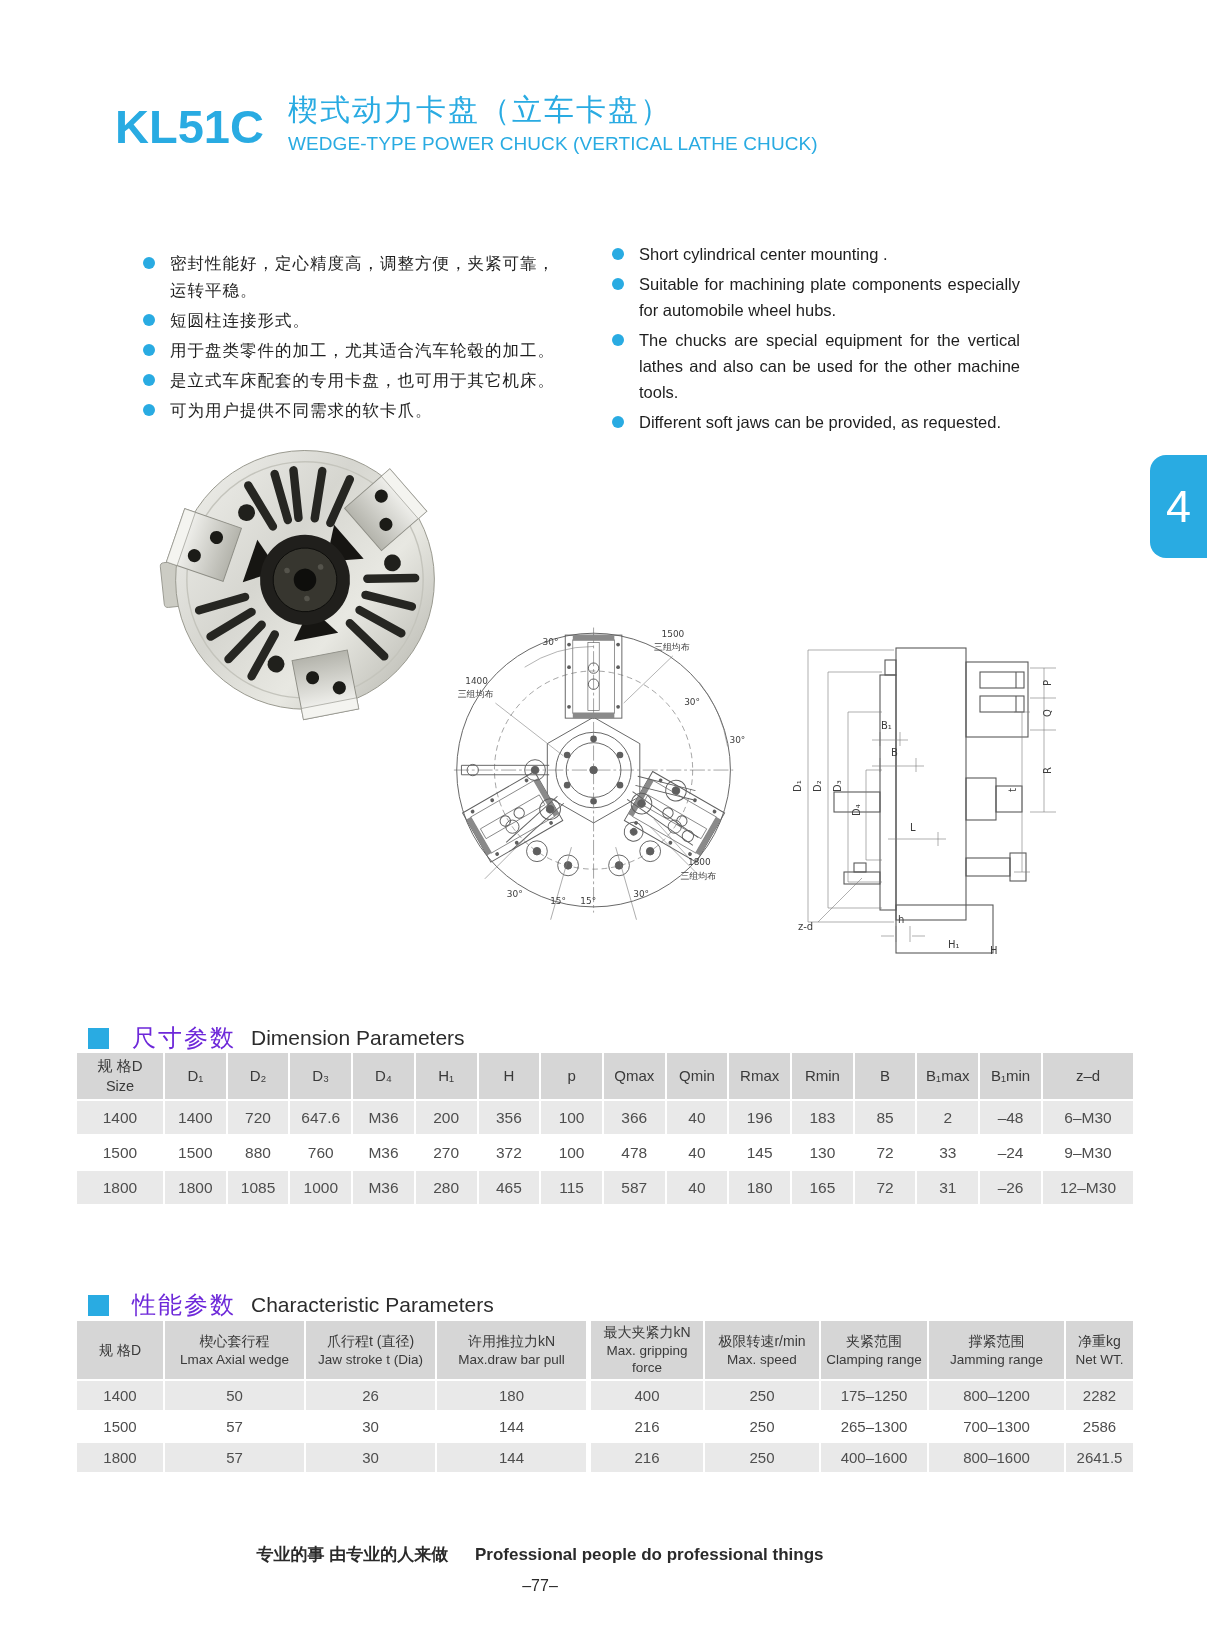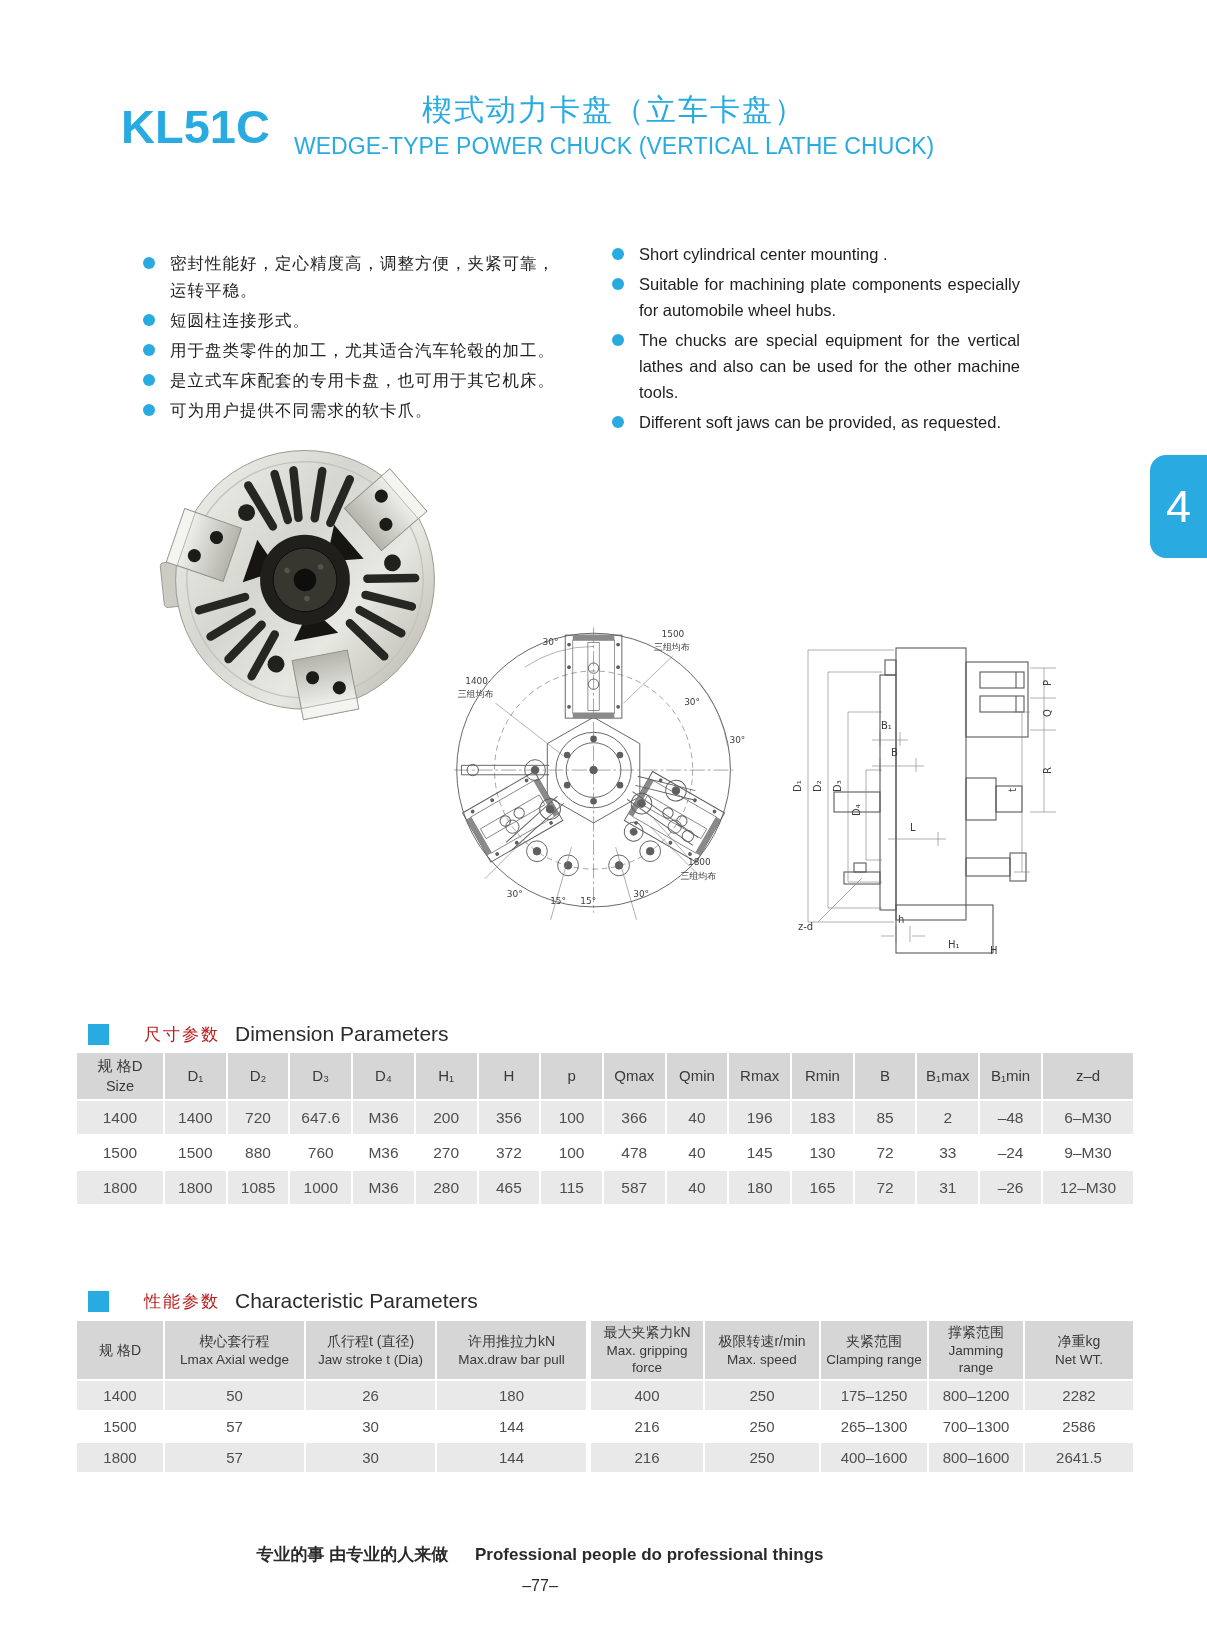--- a/index.html
+++ b/index.html
@@ -2,24 +2,24 @@
 <html style="--accent: #29abe2;"><head>
 <meta charset="utf-8">
 <style>
   :root{ --accent:#29abe2; }
   *{margin:0;padding:0;box-sizing:border-box;}
   body{background:#fff;}
   .page{position:relative;width:1207px;height:1649px;background:#fff;overflow:hidden;
         font-family:"Liberation Sans","DejaVu Sans",sans-serif;color:#222;}
 
   
-  .hdr{position:absolute;left:121px;top:92px;display:flex;gap:24px;align-items:flex-start;text-align:center;}
+  .hdr{position:absolute;left:115px;top:92px;display:flex;gap:24px;align-items:flex-start;}
   .model{color:var(--accent);font-size:47px;font-weight:bold;letter-spacing:0;line-height:1.05;padding-top:10px;}
   .t-zh{color:var(--accent);font-size:30px;font-weight:normal;letter-spacing:2px;line-height:1.2;}
-  .t-en{color:var(--accent);font-size:23px;margin-top:5px;letter-spacing:0.1px;}
+  .t-en{color:var(--accent);font-size:19px;margin-top:5px;letter-spacing:0.1px;}
 
   
   .side-tab{position:absolute;right:0;top:455px;width:57px;height:103px;background:var(--accent);
             border-radius:16px 0 0 16px;display:flex;align-items:center;justify-content:center;}
   .side-tab span{color:#fff;font-size:45px;line-height:1;}
 
   
   .features{position:absolute;list-style:none;}
   .features.zh{left:143px;top:250px;width:420px;}
   .features.en{left:612px;top:241px;width:408px;}
@@ -30,21 +30,21 @@
 
   
   .photo{position:absolute;left:155px;top:428px;width:300px;height:300px;}
   .draw-front{position:absolute;left:452px;top:613px;width:302px;height:300px;margin-top:8px;}
   .draw-section{position:absolute;left:788px;top:620px;width:272px;height:336px;}
   svg text{font-family:"DejaVu Sans","Liberation Sans",sans-serif;}
 
   
   .sec-title{position:absolute;display:flex;align-items:center;gap:23px;}
   .sec-title .sq{width:21px;height:21px;background:var(--accent);flex:0 0 auto;}
-  .sec-title .st-zh{font-size:17px;color:#b91c1c;letter-spacing:2px;margin-left:12px;}
+  .sec-title .st-zh{font-size:24px;color:#6d28d9;letter-spacing:2px;}
   .sec-title .st-en{font-size:21px;color:#2c2c2c;margin-left:-8px;}
   .sec-title.dim{left:88px;top:1022px;}
   .sec-title.char{left:88px;top:1289px;}
 
   
   .param-table{position:absolute;border-collapse:separate;border-spacing:2px;table-layout:fixed;}
   .param-table th{background:#d6d6d6;font-weight:normal;color:#3a3a3a;text-align:center;vertical-align:middle;padding:2px 1px;}
   .param-table td{background:#fff;color:#4e4e4e;text-align:center;vertical-align:middle;padding:0 1px;}
   .param-table tbody tr:nth-child(odd) td{background:#e9e9e9;}
   .hl1{font-size:15px;line-height:1.35;}
@@ -59,21 +59,21 @@
   .char-table th .hl1{font-size:14px;}
   .char-table th .hl2{font-size:13.5px;}
   .char-table td{height:29px;font-size:15px;}
   .char-table th:nth-child(1){width:86px;}
   .char-table th:nth-child(2){width:139px;}
   .char-table th:nth-child(3){width:129px;}
   .char-table th:nth-child(4){width:149px;}
   .char-table th:nth-child(5){width:115px;}
   .char-table th:nth-child(6){width:114px;}
   .char-table th:nth-child(7){width:106px;}
-  .char-table th:nth-child(8){width:94px;margin-left:48px;}
+  .char-table th:nth-child(8){width:135px;margin-left:48px;}
   .char-table th:nth-child(5),.char-table td:nth-child(5){border-left:3px solid #fff;}
 
   
   .footer{position:absolute;left:0;top:1543px;width:1080px;text-align:center;}
   .slogan{font-size:17px;color:#2a2a2a;font-weight:bold;}
   .slogan .s-en{margin-left:22px;}
   .pagenum{margin-top:11px;font-size:16px;color:#2a2a2a;}
 </style>
 </head>
 <body>

